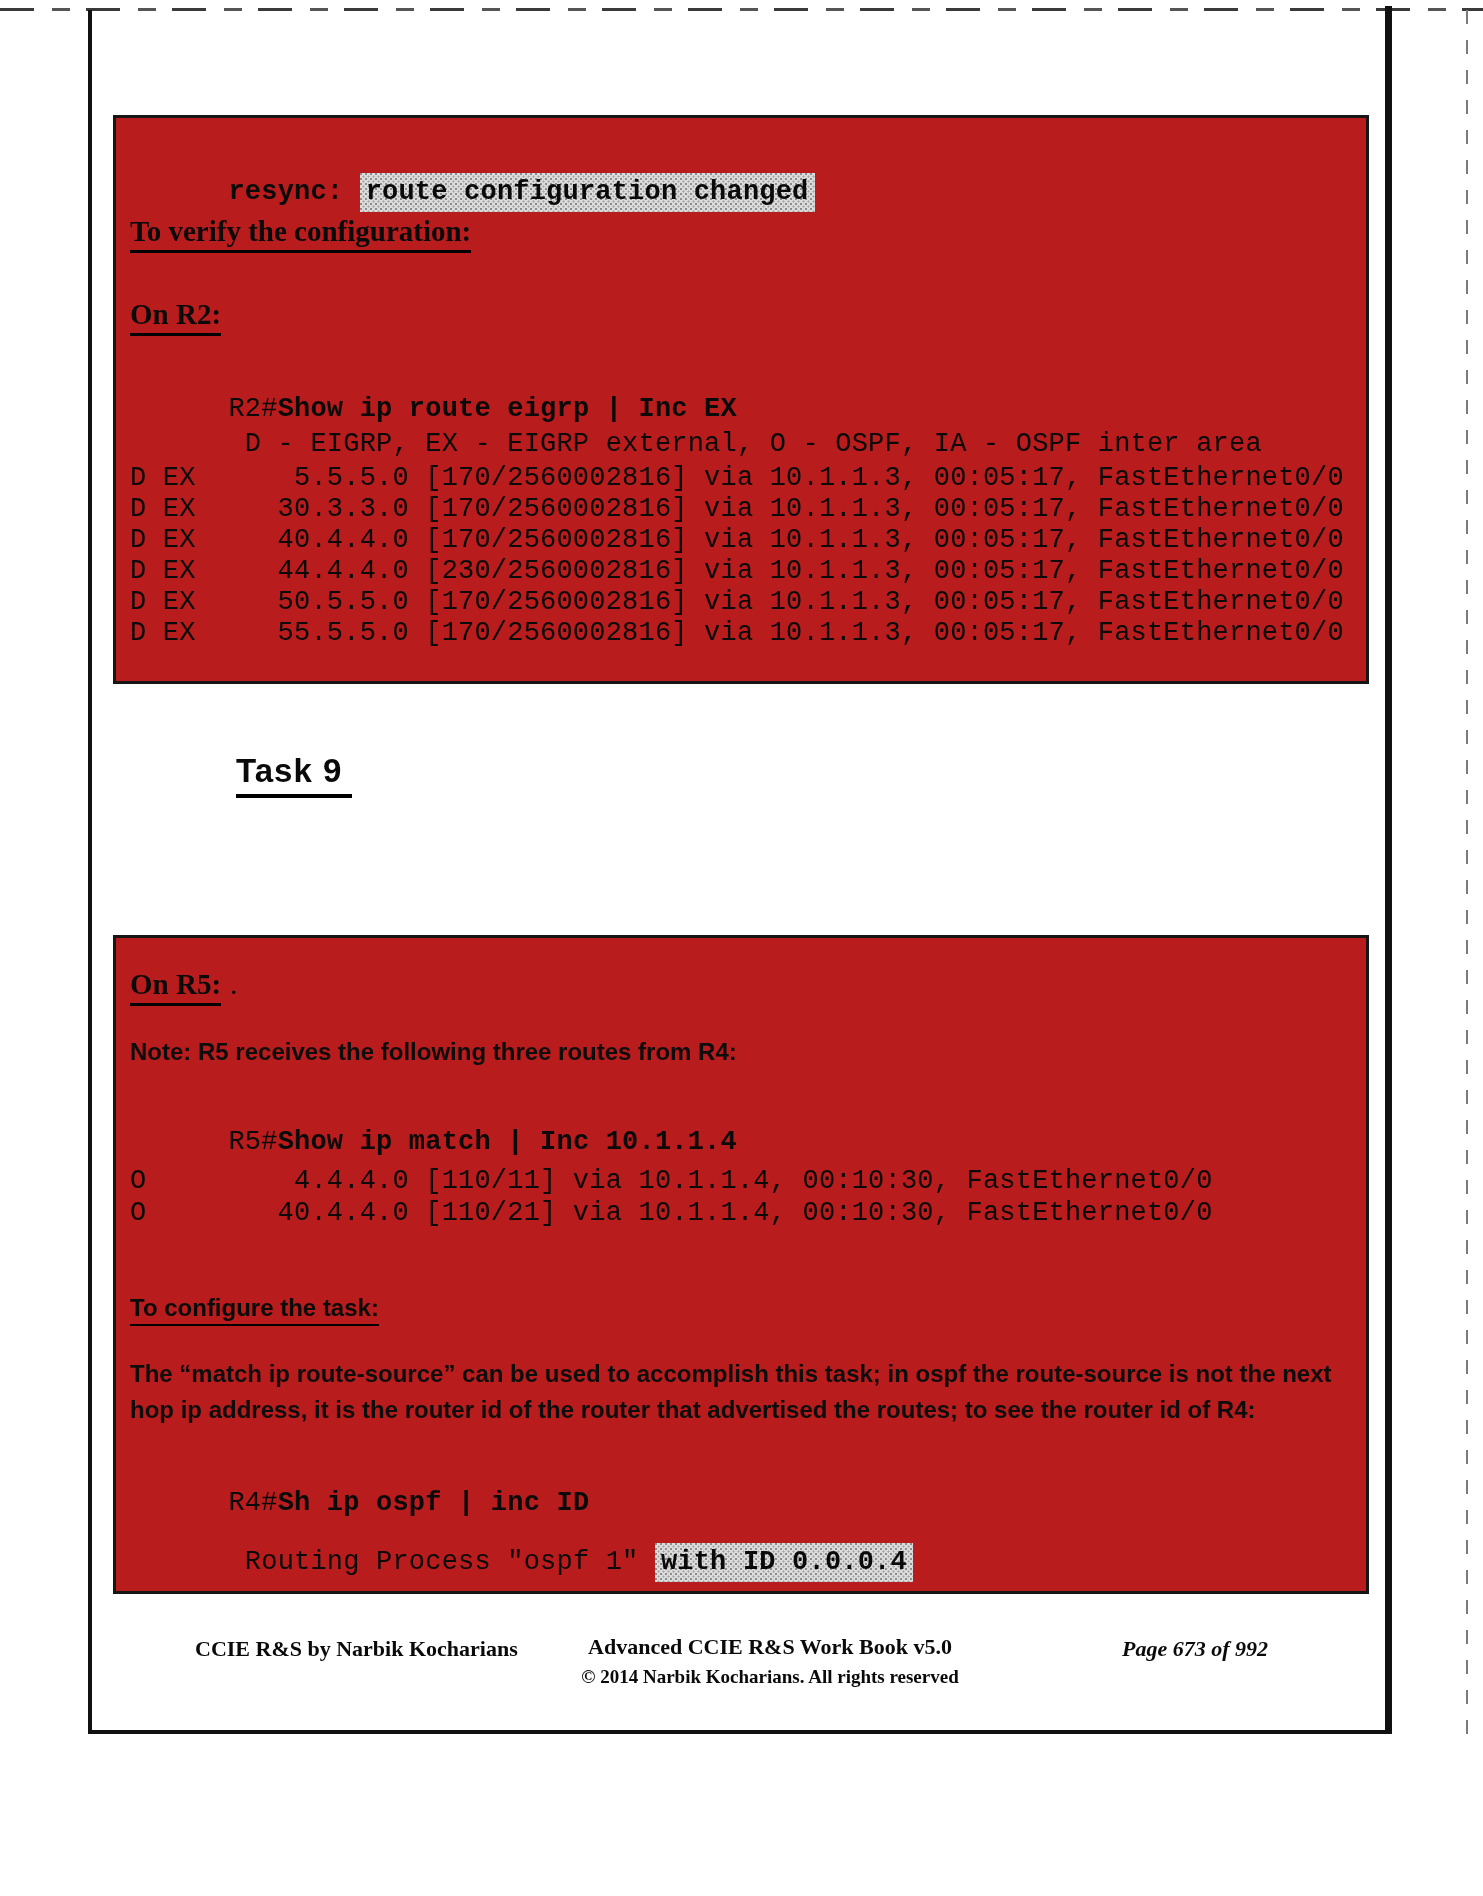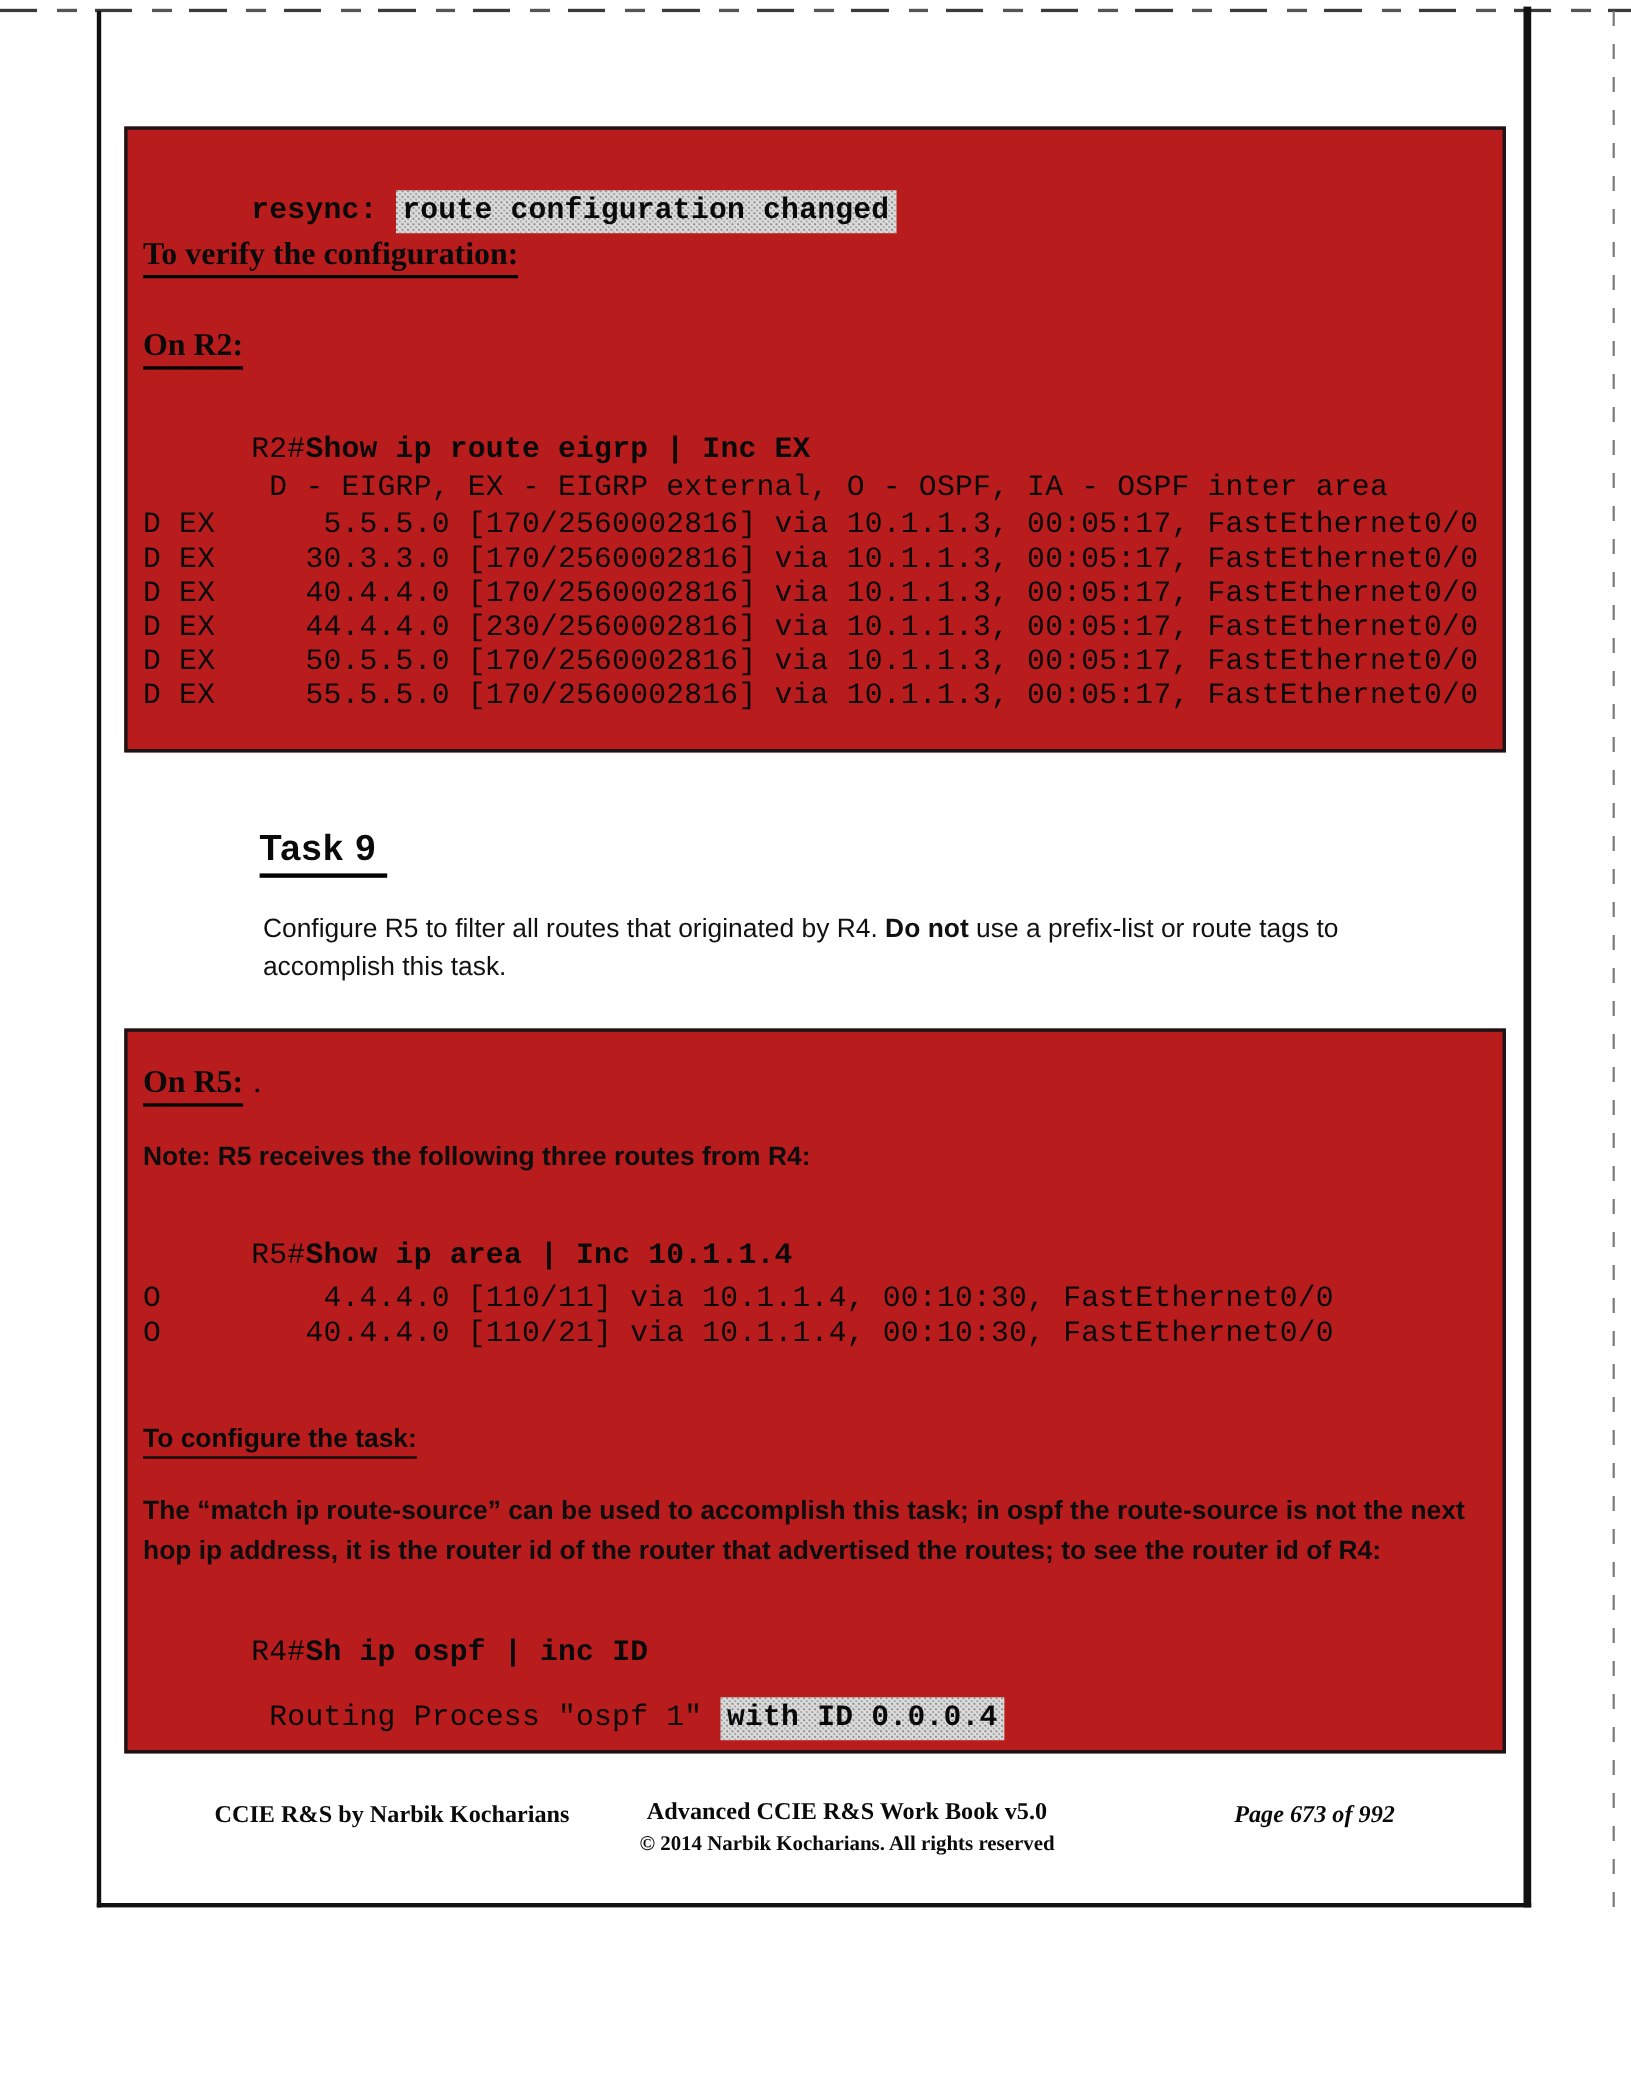--- a/index.html
+++ b/index.html
@@ -100,34 +100,31 @@
     <div class="abs mono" style="left:14px;top:407px;">D EX     40.4.4.0 [170/2560002816] via 10.1.1.3, 00:05:17, FastEthernet0/0</div>
     <div class="abs mono" style="left:14px;top:438px;">D EX     44.4.4.0 [230/2560002816] via 10.1.1.3, 00:05:17, FastEthernet0/0</div>
     <div class="abs mono" style="left:14px;top:469px;">D EX     50.5.5.0 [170/2560002816] via 10.1.1.3, 00:05:17, FastEthernet0/0</div>
     <div class="abs mono" style="left:14px;top:500px;">D EX     55.5.5.0 [170/2560002816] via 10.1.1.3, 00:05:17, FastEthernet0/0</div>
   </div>
 
   <div class="abs" style="left:236px;top:752px;">
     <span class="task-head">Task 9</span>
   </div>
 
-  <div class="abs task-desc" style="left:239px;top:828px;width:992px;">
-    <span>Configure R5 to filter all routes that originated by R4. </span><span style="font-weight:bold;">Do not</span><span> use a prefix-list or route tags to accomplish this task.</span>
-  </div>
 
   <div id="box2" class="console-box">
 
     <div class="abs" style="left:14px;top:30px;">
       <span class="serif-head">On R5:</span><span class="stray-dot">.</span>
     </div>
 
     <div class="abs note-line" style="left:14px;top:100px;">Note: R5 receives the following three routes from R4:</div>
 
     <div class="abs mono" style="left:14px;top:158px;">
-      <span>R5#</span><span class="mono-b">Show ip area | Inc 10.1.1.4</span>
+      <span>R5#</span><span class="mono-b">Show ip match | Inc 10.1.1.4</span>
     </div>
 
     <div class="abs mono" style="left:14px;top:228px;">O         4.4.4.0 [110/11] via 10.1.1.4, 00:10:30, FastEthernet0/0</div>
     <div class="abs mono" style="left:14px;top:260px;">O        40.4.4.0 [110/21] via 10.1.1.4, 00:10:30, FastEthernet0/0</div>
 
     <div class="abs" style="left:14px;top:356px;">
       <span class="sans-head-ul">To configure the task:</span>
     </div>
 
     <div class="abs explain" style="left:14px;top:418px;width:1234px;">The “match ip route-source” can be used to accomplish this task; in ospf the route-source is not the next hop ip address, it is the router id of the router that advertised the routes; to see the router id of R4:</div>

